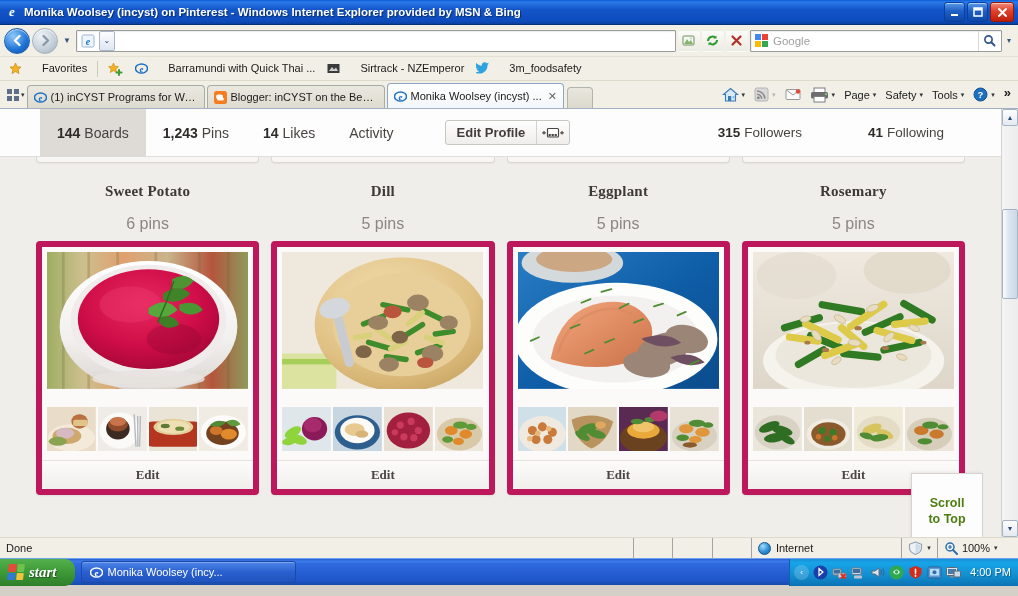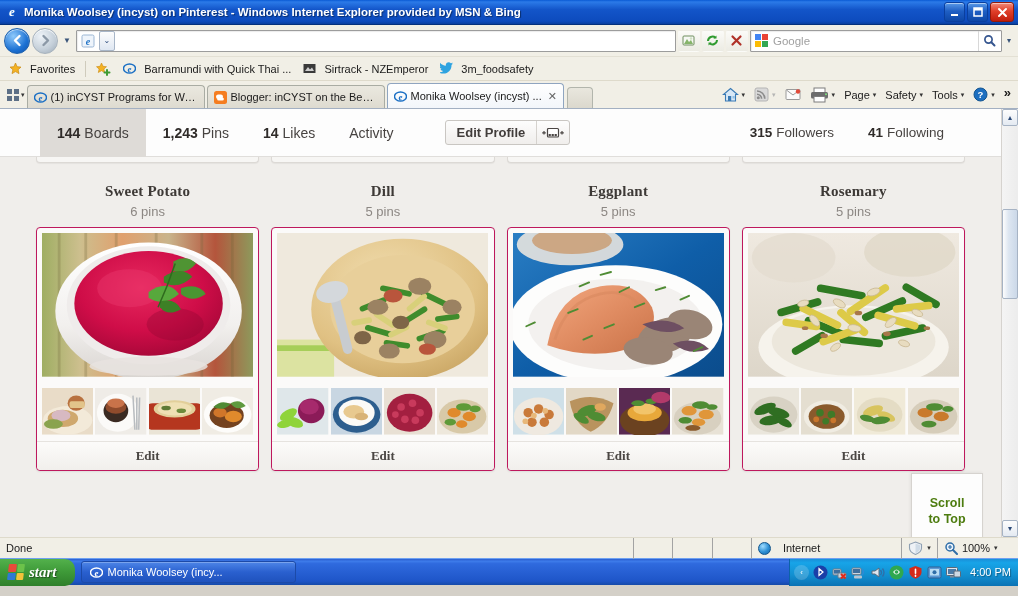--- a/index.html
+++ b/index.html
@@ -81,21 +81,21 @@
   .g-logo{width:15px;height:15px;margin:0 4px 0 2px;flex:none;position:relative;}
   .search-ph{flex:1;color:#a0a0a0;font-size:11.5px;}
   .search-go{width:22px;height:20px;display:flex;align-items:center;justify-content:center;
     border-left:1px solid #d8d8d8;color:#35558f;font-size:12px;flex:none;}
 
   
   .favbar{
     height:24px;background:#f1efe6;display:flex;align-items:center;
     padding:0 5px;gap:4px;border-bottom:1px solid #dedacb;font-size:11px;color:#1a1a1a;
   }
-  .favitem{display:flex;align-items:center;gap:8px;padding:1px 4px;white-space:nowrap;border-radius:2px;}
+  .favitem{display:flex;gap:20px;padding:1px 4px;white-space:nowrap;border-radius:2px;}
   .favsep{width:1px;height:16px;background:#cfcbbc;margin:0 2px;}
   .star{width:13px;height:13px;flex:none;}
 
   
   .tabrow{
     height:28px;background:#f1efe6;display:flex;align-items:flex-end;
     padding-left:4px;border-bottom:1px solid #a3b0c2;position:relative;
   }
   .quicktabs{display:flex;align-items:center;height:24px;padding:0 2px 0 3px;gap:2px;margin-bottom:1px;}
   .qt-grid{display:grid;grid-template-columns:5px 5px;grid-template-rows:5px 5px;gap:2px;}
@@ -142,41 +142,41 @@
   .pn-item b{font-weight:bold;color:#2f2b29;margin-right:4px;}
   .pn-center{display:flex;align-items:center;margin-left:34px;}
   .editprofile{
     display:flex;align-items:stretch;border:1px solid #c9c6c2;border-radius:3px;
     background:linear-gradient(to bottom,#fdfdfd,#f0eeec);overflow:hidden;height:25px;
   }
   .editprofile .ep-label{
     padding:0 11px;display:flex;align-items:center;font-size:13px;color:#413d3b;font-weight:bold;
   }
   .ep-icon{width:33px;border-left:1px solid #d5d2ce;display:flex;align-items:center;justify-content:center;}
-  .pn-right{margin-left:auto;display:flex;align-items:center;padding-right:40px;}
+  .pn-right{margin-left:auto;display:flex;align-items:center;padding-right:40px;gap:32px;}
   .pn-right .pn-item{font-size:13.5px;}
 
   .boardarea{position:absolute;top:48px;left:0;right:0;bottom:0;}
   .prevrow{
     display:flex;gap:12px;padding:0 36px;height:14px;align-items:flex-start;
   }
   .prevcard{
     flex:1;height:6px;background:#f7f6f4;border:1px solid #dcd9d5;border-top:none;
     border-radius:0 0 4px 4px;box-shadow:0 1px 1px rgba(0,0,0,.05);
   }
 
   .boards{display:flex;gap:12px;padding:12px 36px 0 36px;}
   .board{flex:1;display:flex;flex-direction:column;align-items:center;}
   .board-title{
     font-family:"Liberation Serif",serif;font-weight:bold;font-size:15px;
     color:#3d3936;letter-spacing:.2px;
   }
-  .board-pins{font-size:13px;color:#8c8783;margin-top:4px;margin-bottom:8px;}
+  .board-pins{font-size:16px;color:#8c8783;margin-top:15px;margin-bottom:8px;}
   .board-card{
-    width:100%;background:#fbfaf9;border:1px solid #be185d;border-radius:4px;
+    width:100%;background:#fbfaf9;border:6px solid #be185d;border-radius:4px;
     box-shadow:0 1px 2px rgba(0,0,0,.07);padding:5px 5px 0 5px;
   }
   .cover{width:100%;height:151px;overflow:hidden;position:relative;display:block;}
   .thumbs{display:flex;gap:2px;margin-top:4px;}
   .thumb{flex:1;height:49px;overflow:hidden;position:relative;}
   .edit-btn{
     height:29px;margin:4px -5px 0 -5px;border-top:1px solid #e6e3df;
     background:linear-gradient(to bottom,#fcfbfa,#f1efec);
     display:flex;align-items:center;justify-content:center;
     font-family:"Liberation Serif",serif;font-weight:bold;font-size:13px;color:#4a4643;
@@ -207,21 +207,21 @@
     border:1px solid #a6b3c4;border-radius:2px;
   }
 
   
   .statusbar{
     height:21px;background:#f1efe6;border-top:1px solid #dedacb;
     display:flex;align-items:center;font-size:11px;color:#1a1a1a;
   }
   .st-cell{height:21px;display:flex;align-items:center;padding:0 6px;border-right:1px solid #a3a3a3;}
   .st-done{width:700px;}
-  .st-zone{display:flex;align-items:center;gap:12px;width:165px;}
+  .st-zone{display:flex;align-items:center;gap:5px;width:165px;}
   .st-zoom{display:flex;align-items:center;gap:4px;border-right:none;margin-left:auto;}
   .globe{width:13px;height:13px;border-radius:50%;
     background:radial-gradient(circle at 35% 30%,#9fdcff,#2d8fd4 55%,#1667a8);
     border:1px solid #12558c;flex:none;position:relative;}
 
   
   .taskbar{
     height:27px;
     background:linear-gradient(to bottom,#2a5fd0 0%,#3d7bea 9%,#2f6ade 18%,#1e55c8 85%,#164aa8 100%);
     display:flex;align-items:center;border-top:1px solid #6ea0f0;

